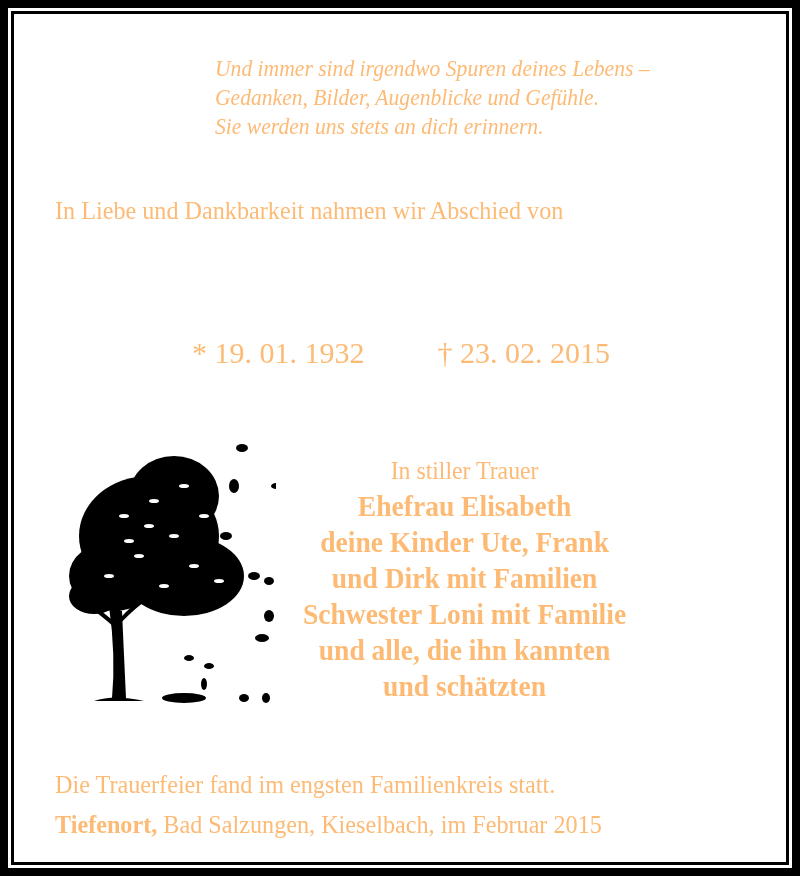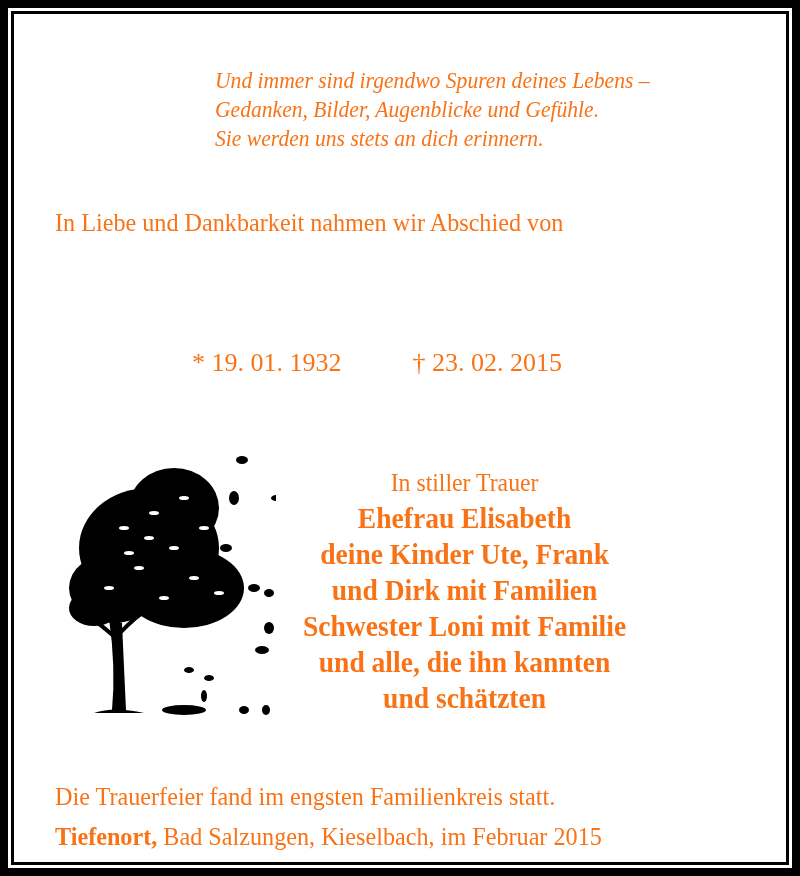--- a/index.html
+++ b/index.html
@@ -1,25 +1,25 @@
 <!DOCTYPE html>
 <html><head>
 <meta charset="utf-8">
 <style>
   html, body { margin:0; padding:0; background:#000; }
   body { width:800px; height:876px; position:relative; overflow:hidden; }
   .frame-outer { position:absolute; left:0; top:0; width:800px; height:876px; background:#000; }
   .frame-gap { position:absolute; left:8px; top:8px; right:8px; bottom:8px; background:#fff; }
   .frame-inner { position:absolute; left:11px; top:11px; right:11px; bottom:11px; border:3px solid #000; background:#fff; }
-  .content { position:absolute; left:14px; top:14px; right:14px; bottom:14px; color:#f97316; font-family:"Liberation Serif","DejaVu Serif",serif;margin-top:12px; }
+  .content { position:absolute; left:14px; top:14px; right:14px; bottom:14px; color:#fdba74; font-family:"Liberation Serif","DejaVu Serif",serif; }
   .quote { position:absolute; left:201px; top:40px; font-style:italic; font-size:24px; line-height:29px; }
   .quote div { white-space:nowrap; transform:scaleX(0.9); transform-origin:left; }
   .intro { position:absolute; left:41px; top:182px; font-size:26px; white-space:nowrap; transform:scaleX(0.93); transform-origin:left; }
   .name { position:absolute; left:0; right:0; top:262px; text-align:center; font-family:"DejaVu Serif",serif; font-style:italic; font-size:56px; letter-spacing:1px; }
-  .dates { position:absolute; left:178px; top:322px; font-size:26px; white-space:nowrap; }
+  .dates { position:absolute; left:178px; top:322px; font-size:30px; white-space:nowrap; }
   .dates .sep { display:inline-block; width:58px; }
   .tree { position:absolute; left:40px; top:412px; width:222px; height:280px; }
   .mourn { position:absolute; left:289px; top:440px;text-align:center; }
   .mourn .lead { font-size:25px; line-height:34px; white-space:nowrap; transform:scaleX(0.95); transform-origin:left; }
   .mourn .fam { font-weight:bold; font-size:29px; line-height:36px; white-space:nowrap; transform:scaleX(0.95); transform-origin:left; }
   .footer1 { position:absolute; left:41px; top:756px; font-size:26px; white-space:nowrap; transform:scaleX(0.93); transform-origin:left; }
   .footer2 { position:absolute; left:41px; top:796px; font-size:26px; white-space:nowrap; transform:scaleX(0.93); transform-origin:left; }
   .footer2 b { font-weight:bold; }
 </style>
 </head>

